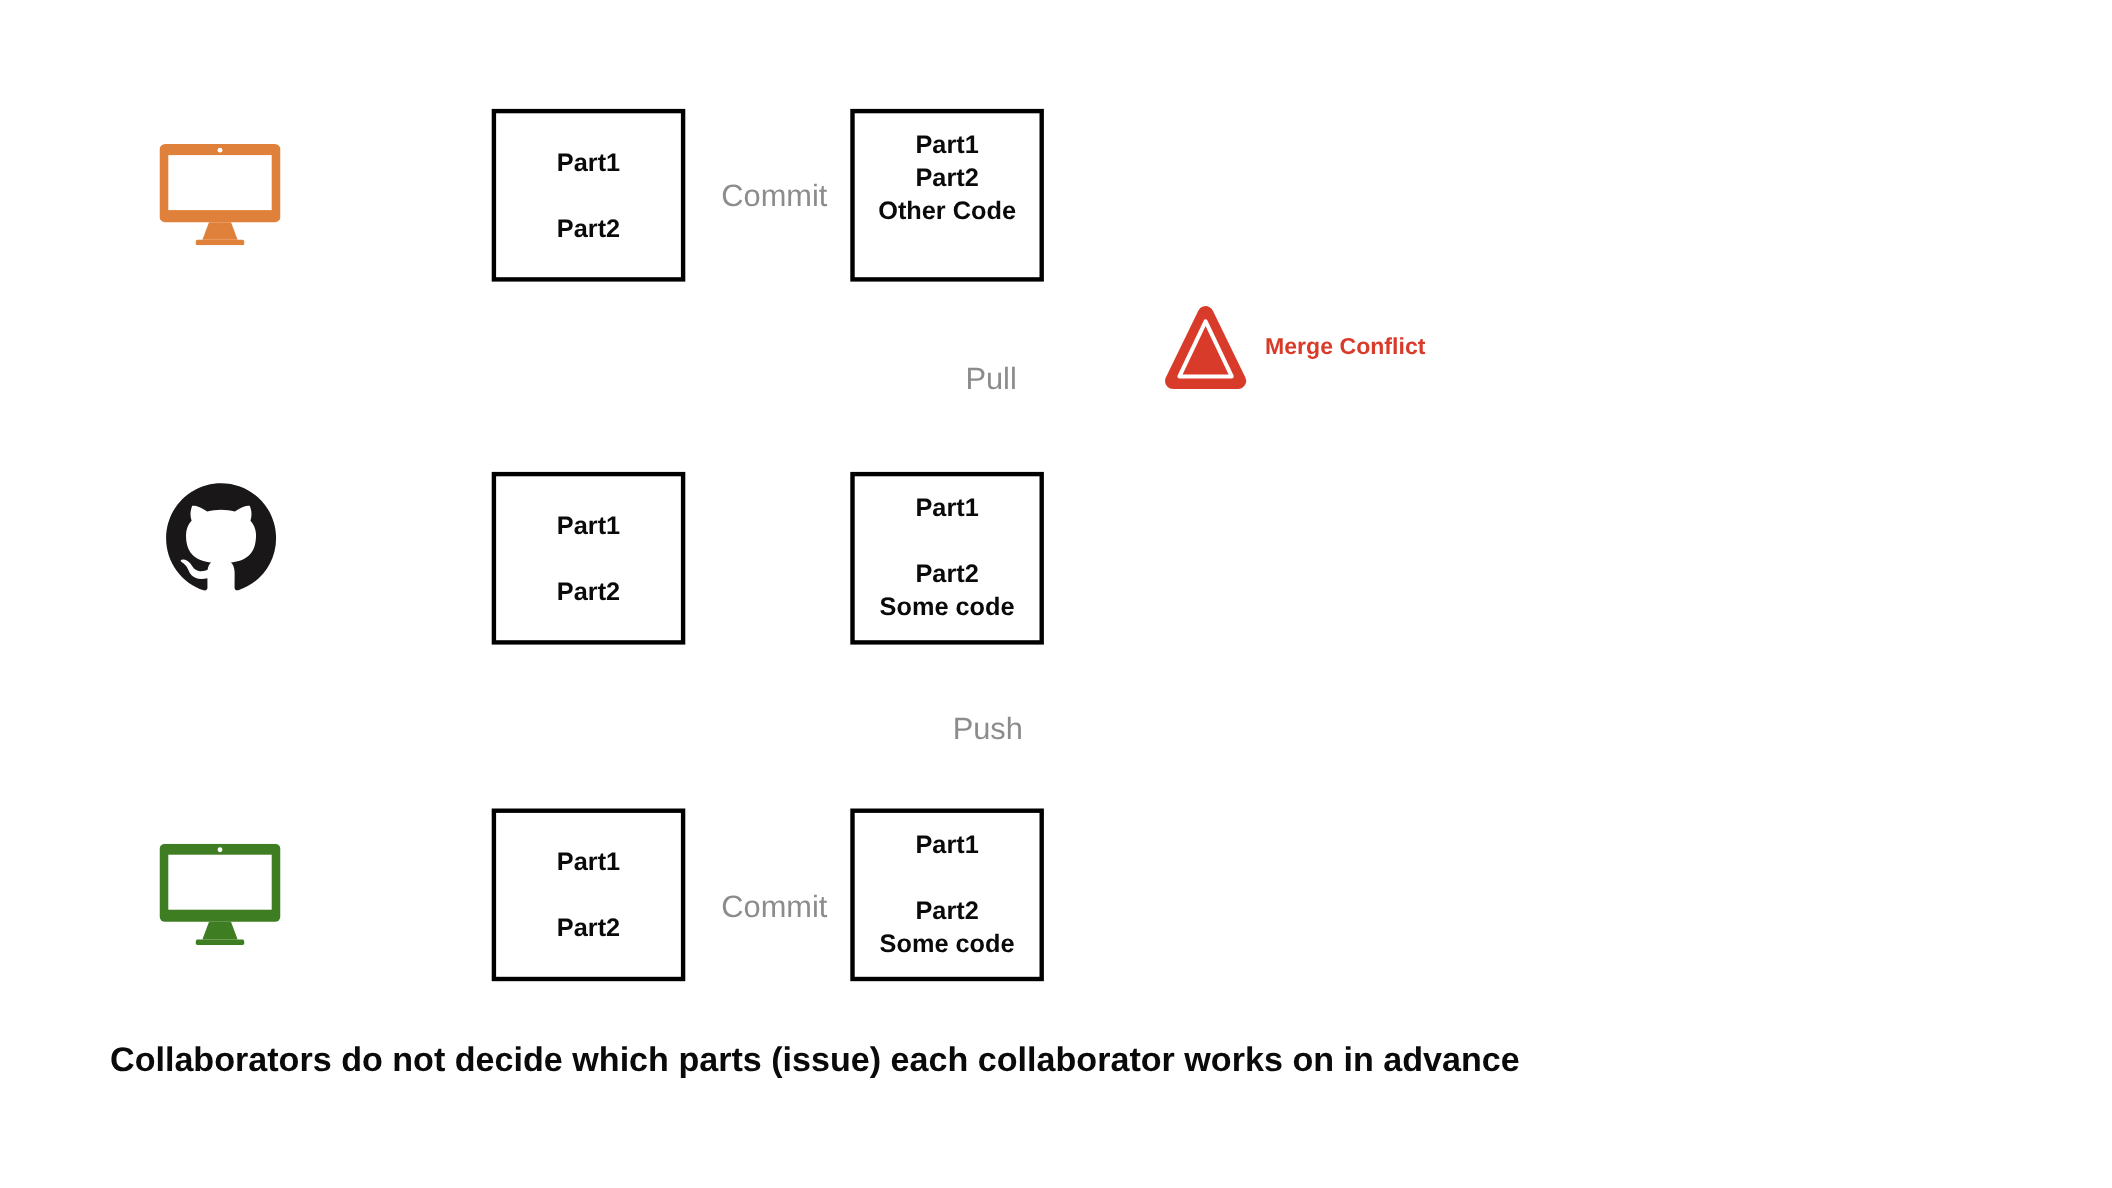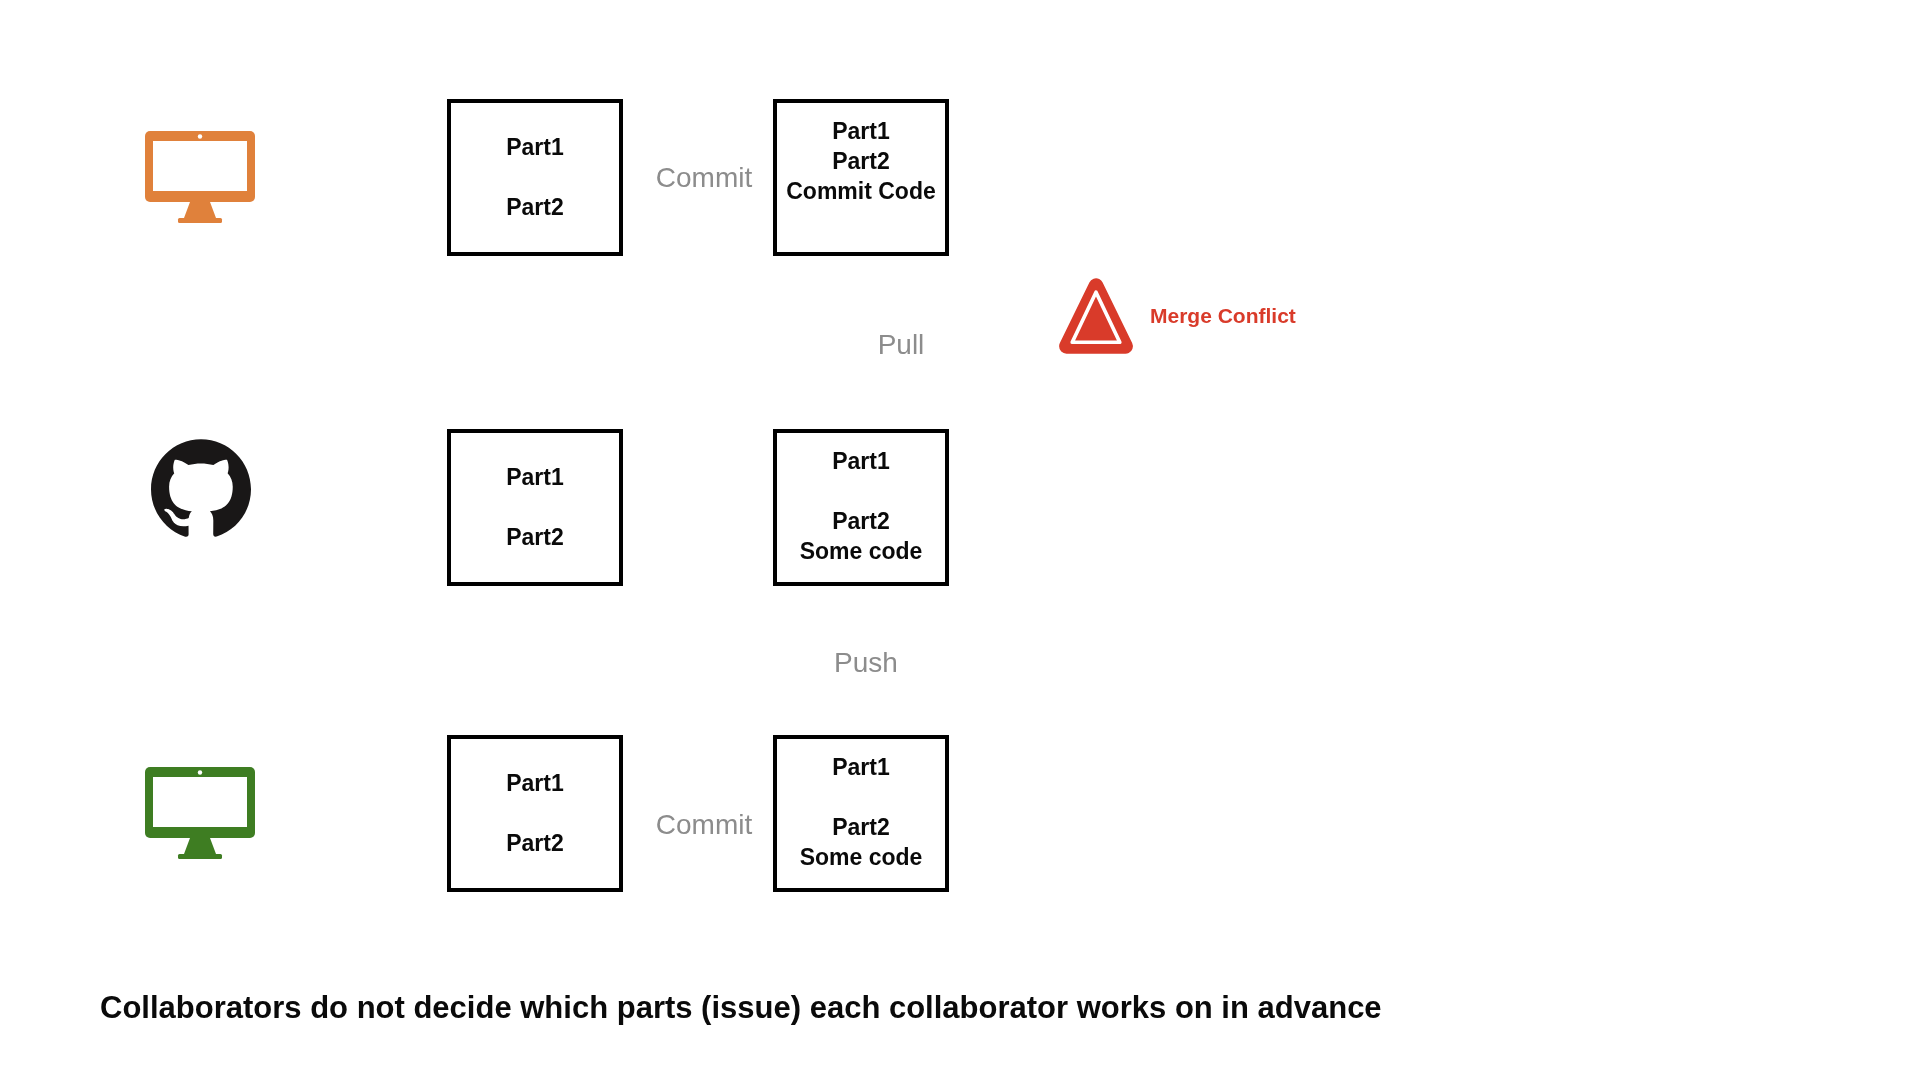--- a/index.html
+++ b/index.html
@@ -20,21 +20,21 @@
 
   .flow-label{
     position:absolute;width:162px;text-align:center;
     color:var(--gray,#8c8c8c);font-size:28px;line-height:26px;
   }
   .merge-label{
     position:absolute;color:var(--red,#d93b2a);font-size:21px;line-height:26px;font-weight:bold;
   }
   .caption{
     position:absolute;left:100px;top:946px;
-    font-size:31px;font-weight:bold;color:var(--text,#0a0a0a);white-space:nowrap;margin-top:44px;
+    font-size:31px;font-weight:bold;color:var(--text,#0a0a0a);white-space:nowrap;
   }
 
   .icon{position:absolute;display:block;}
   .icon-orange{color:var(--orange,#e0813b);}
   .icon-green{color:var(--green,#3e7d22);}
   .icon-github{color:var(--github,#191717);}
   .icon-red{color:var(--red,#d93b2a);}
 </style>
 </head>
 <body>
@@ -53,21 +53,21 @@
     <div class="box-line">Part1</div>
     <div class="box-line"></div>
     <div class="box-line">Part2</div>
   </div>
 
   <div class="flow-label" style="left:623px;top:165px;">Commit</div>
 
   <div class="box pad-top" style="left:773px;top:99px;">
     <div class="box-line">Part1</div>
     <div class="box-line">Part2</div>
-    <div class="box-line">Commit Code</div>
+    <div class="box-line">Other Code</div>
   </div>
 
   <svg class="icon icon-red" style="left:1055px;top:272px;" width="82" height="88" viewBox="0 0 100 106" aria-hidden="true">
     <path d="M50 16 L86 90 L14 90 Z" fill="currentColor" stroke="currentColor" stroke-width="18" stroke-linejoin="round"></path>
     <path d="M50 24 L79 85 L21 85 Z" fill="none" stroke="#ffffff" stroke-width="4.5" stroke-linejoin="round"></path>
   </svg>
   <div class="merge-label" style="left:1150px;top:303px;">Merge Conflict</div>
 
   <div class="flow-label" style="left:820px;top:332px;">Pull</div>
 
@@ -81,21 +81,21 @@
     <div class="box-line">Part2</div>
   </div>
 
   <div class="box pad-top" style="left:773px;top:429px;">
     <div class="box-line">Part1</div>
     <div class="box-line"></div>
     <div class="box-line">Part2</div>
     <div class="box-line">Some code</div>
   </div>
 
-  <div class="flow-label" style="left:785px;top:650px;">Push</div>
+  <div class="flow-label" style="left:817px;top:650px;">Push</div>
 
   <svg class="icon icon-green" style="left:145px;top:767px;" width="110" height="92" viewBox="0 0 110 92" aria-hidden="true">
     <rect x="0" y="0" width="110" height="71" rx="5" fill="currentColor"></rect>
     <circle cx="55" cy="5.5" r="2.2" fill="#ffffff"></circle>
     <rect x="8" y="10" width="94" height="50" fill="#ffffff"></rect>
     <polygon points="45,71 65,71 71,87 39,87" fill="currentColor"></polygon>
     <rect x="33" y="87" width="44" height="5" rx="1.5" fill="currentColor"></rect>
   </svg>
 
   <div class="box pad-spread" style="left:447px;top:735px;">

